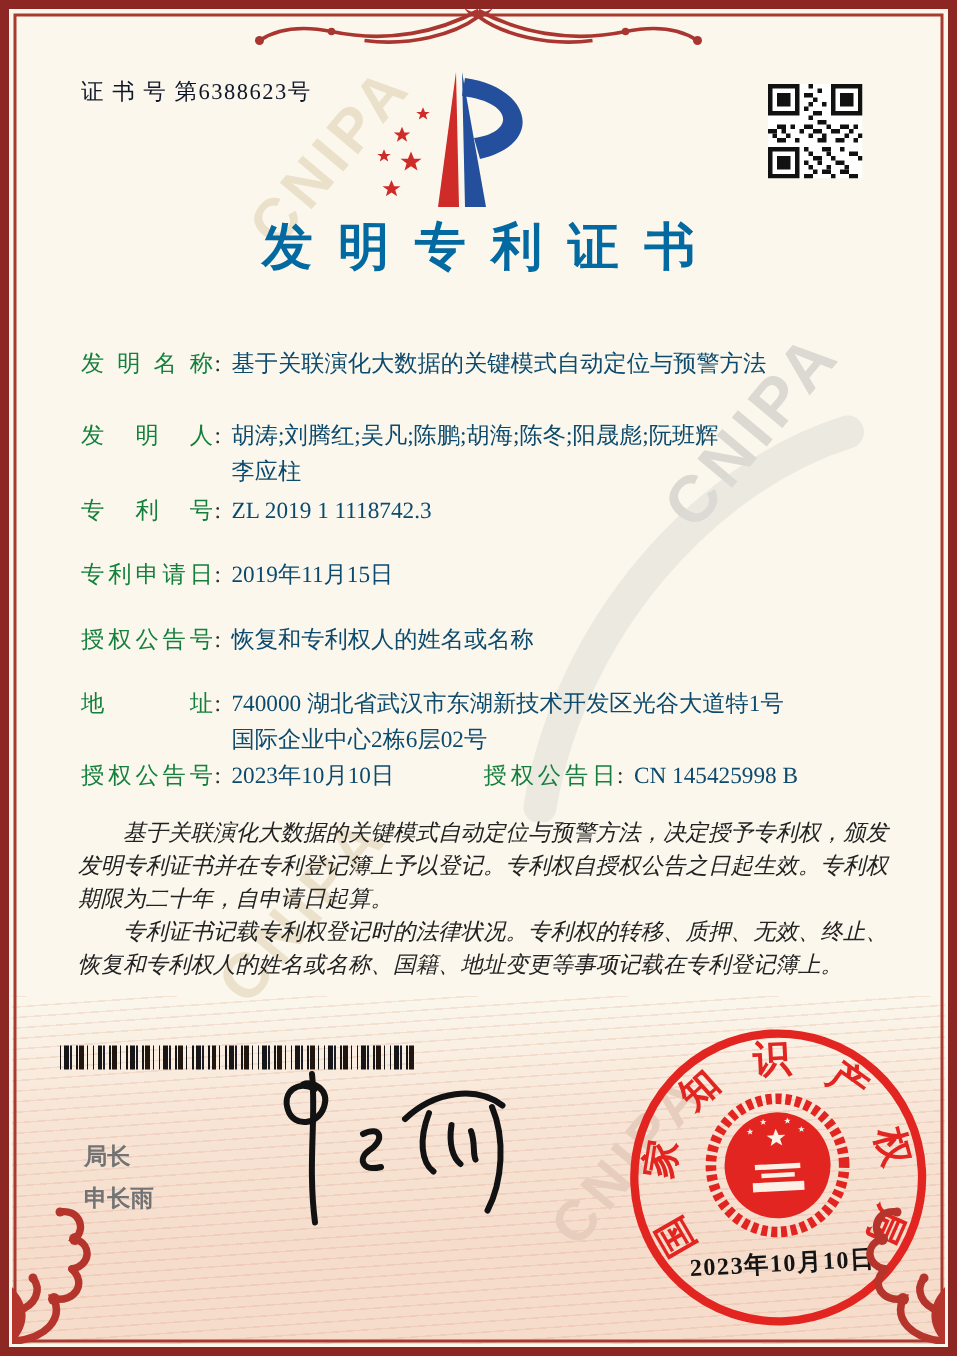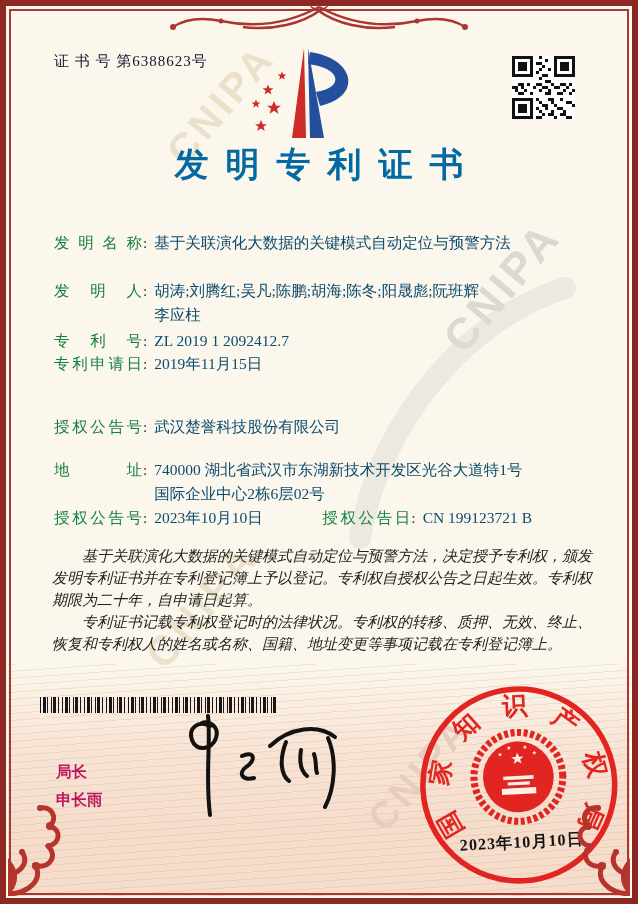--- a/index.html
+++ b/index.html
@@ -31,21 +31,21 @@
   .cert-no{position:absolute;left:54px;top:52px;z-index:5;font-size:15px;letter-spacing:1px;color:#0f172a;}
   .logo{position:absolute;left:246px;top:46px;z-index:5;}
   .qr{position:absolute;left:512px;top:56px;z-index:5;}
   .title{
     position:absolute;left:0;right:0;top:142px;z-index:5;text-align:center;
     font-size:34px;font-weight:bold;letter-spacing:17px;padding-left:17px;color:#0369a1;
   }
   
   .fields{position:absolute;left:54px;right:38px;top:0;z-index:5;font-size:15.5px;}
   .row{position:absolute;left:0;right:0;line-height:24px;}
-  .r1{top:231px}.r2{top:279px}.r3{top:329px}.r4{top:352px}.r5{top:415px}.r6{top:458px}.r7{top:506px}
+  .r1{top:231px}.r2{top:279px}.r3{top:329px}.r4{top:372px}.r5{top:415px}.r6{top:458px}.r7{top:506px}
   .lab{display:inline-block;width:88px;text-align:justify;text-align-last:justify;text-justify:inter-character;vertical-align:top;color:#15803d;}
   .colon{display:inline-block;margin:0 7px 0 1px;vertical-align:top;}
   .val{display:inline-block;max-width:405px;white-space:pre-line;vertical-align:top;color:#0c4a6e;}
   .val-fixed{width:168px;}
   
   .paras{position:absolute;left:52px;right:42px;top:545px;z-index:5;}
   .paras p{margin:0;font-size:15px;font-style:italic;line-height:22px;text-indent:2em;color:#222;}
   
   .barcode{
     position:absolute;left:40px;top:697px;width:237px;height:16px;z-index:5;
@@ -53,21 +53,21 @@
       #161616 0 1px, transparent 1px 3px,
       #161616 3px 6px, transparent 6px 7px,
       #1c1c2a 7px 8px, transparent 8px 11px,
       #161616 11px 12px, transparent 12px 13px,
       #20160f 13px 16px, transparent 16px 18px,
       #161616 18px 19px, transparent 19px 22px);
   }
   
   .officer{position:absolute;left:56px;top:758px;z-index:5;
     font-family:"Liberation Sans","DejaVu Sans",sans-serif;font-weight:700;
-    font-size:15.5px;color:#be185d;line-height:28px;}
+    font-size:15.5px;color:#737373;line-height:28px;}
   .signature{position:absolute;left:158px;top:714px;z-index:5;}
   
   .seal{position:absolute;left:418px;top:684px;z-index:6;transform:rotate(-3deg);}
   .seal text{font-family:"Liberation Serif","DejaVu Serif",serif;}
   .seal .arc-char{font-size:25px;font-weight:600;fill:#e22520;}
   .seal .seal-date{font-size:16px;font-weight:700;fill:#141414;letter-spacing:1px;}
   
   .flourish-top{position:absolute;left:163px;top:3px;z-index:41;pointer-events:none;}
   .corner{position:absolute;bottom:8px;z-index:41;pointer-events:none;}
   .corner-br{right:8px;}
@@ -201,34 +201,34 @@
 
   <div class="fields">
     <div class="row r1">
       <span class="lab">发明名称</span><span class="colon">:</span><span class="val">基于关联演化大数据的关键模式自动定位与预警方法</span>
     </div>
     <div class="row r2">
       <span class="lab">发明人</span><span class="colon">:</span><span class="val">胡涛;刘腾红;吴凡;陈鹏;胡海;陈冬;阳晟彪;阮班辉
 李应柱</span>
     </div>
     <div class="row r3">
-      <span class="lab">专利号</span><span class="colon">:</span><span class="val">ZL 2019 1 2092412.7</span>
+      <span class="lab">专利号</span><span class="colon">:</span><span class="val">ZL 2019 1 1118742.3</span>
     </div>
     <div class="row r4">
       <span class="lab">专利申请日</span><span class="colon">:</span><span class="val">2019年11月15日</span>
     </div>
     <div class="row r5">
-      <span class="lab">授权公告号</span><span class="colon">:</span><span class="val">武汉楚誉科技股份有限公司</span>
+      <span class="lab">授权公告号</span><span class="colon">:</span><span class="val">恢复和专利权人的姓名或名称</span>
     </div>
     <div class="row r6">
       <span class="lab">地址</span><span class="colon">:</span><span class="val">740000 湖北省武汉市东湖新技术开发区光谷大道特1号
 国际企业中心2栋6层02号</span>
     </div>
     <div class="row r7">
-      <span class="lab">授权公告号</span><span class="colon">:</span><span class="val val-fixed">2023年10月10日</span><span class="lab">授权公告日</span><span class="colon">:</span><span class="val">CN 199123721 B</span>
+      <span class="lab">授权公告号</span><span class="colon">:</span><span class="val val-fixed">2023年10月10日</span><span class="lab">授权公告日</span><span class="colon">:</span><span class="val">CN 145425998 B</span>
     </div>
   </div>
 
   <div class="paras">
     <p>基于关联演化大数据的关键模式自动定位与预警方法，决定授予专利权，颁发发明专利证书并在专利登记簿上予以登记。专利权自授权公告之日起生效。专利权期限为二十年，自申请日起算。</p>
     <p>专利证书记载专利权登记时的法律状况。专利权的转移、质押、无效、终止、恢复和专利权人的姓名或名称、国籍、地址变更等事项记载在专利登记簿上。</p>
   </div>
 
   <div class="barcode"></div>
 

